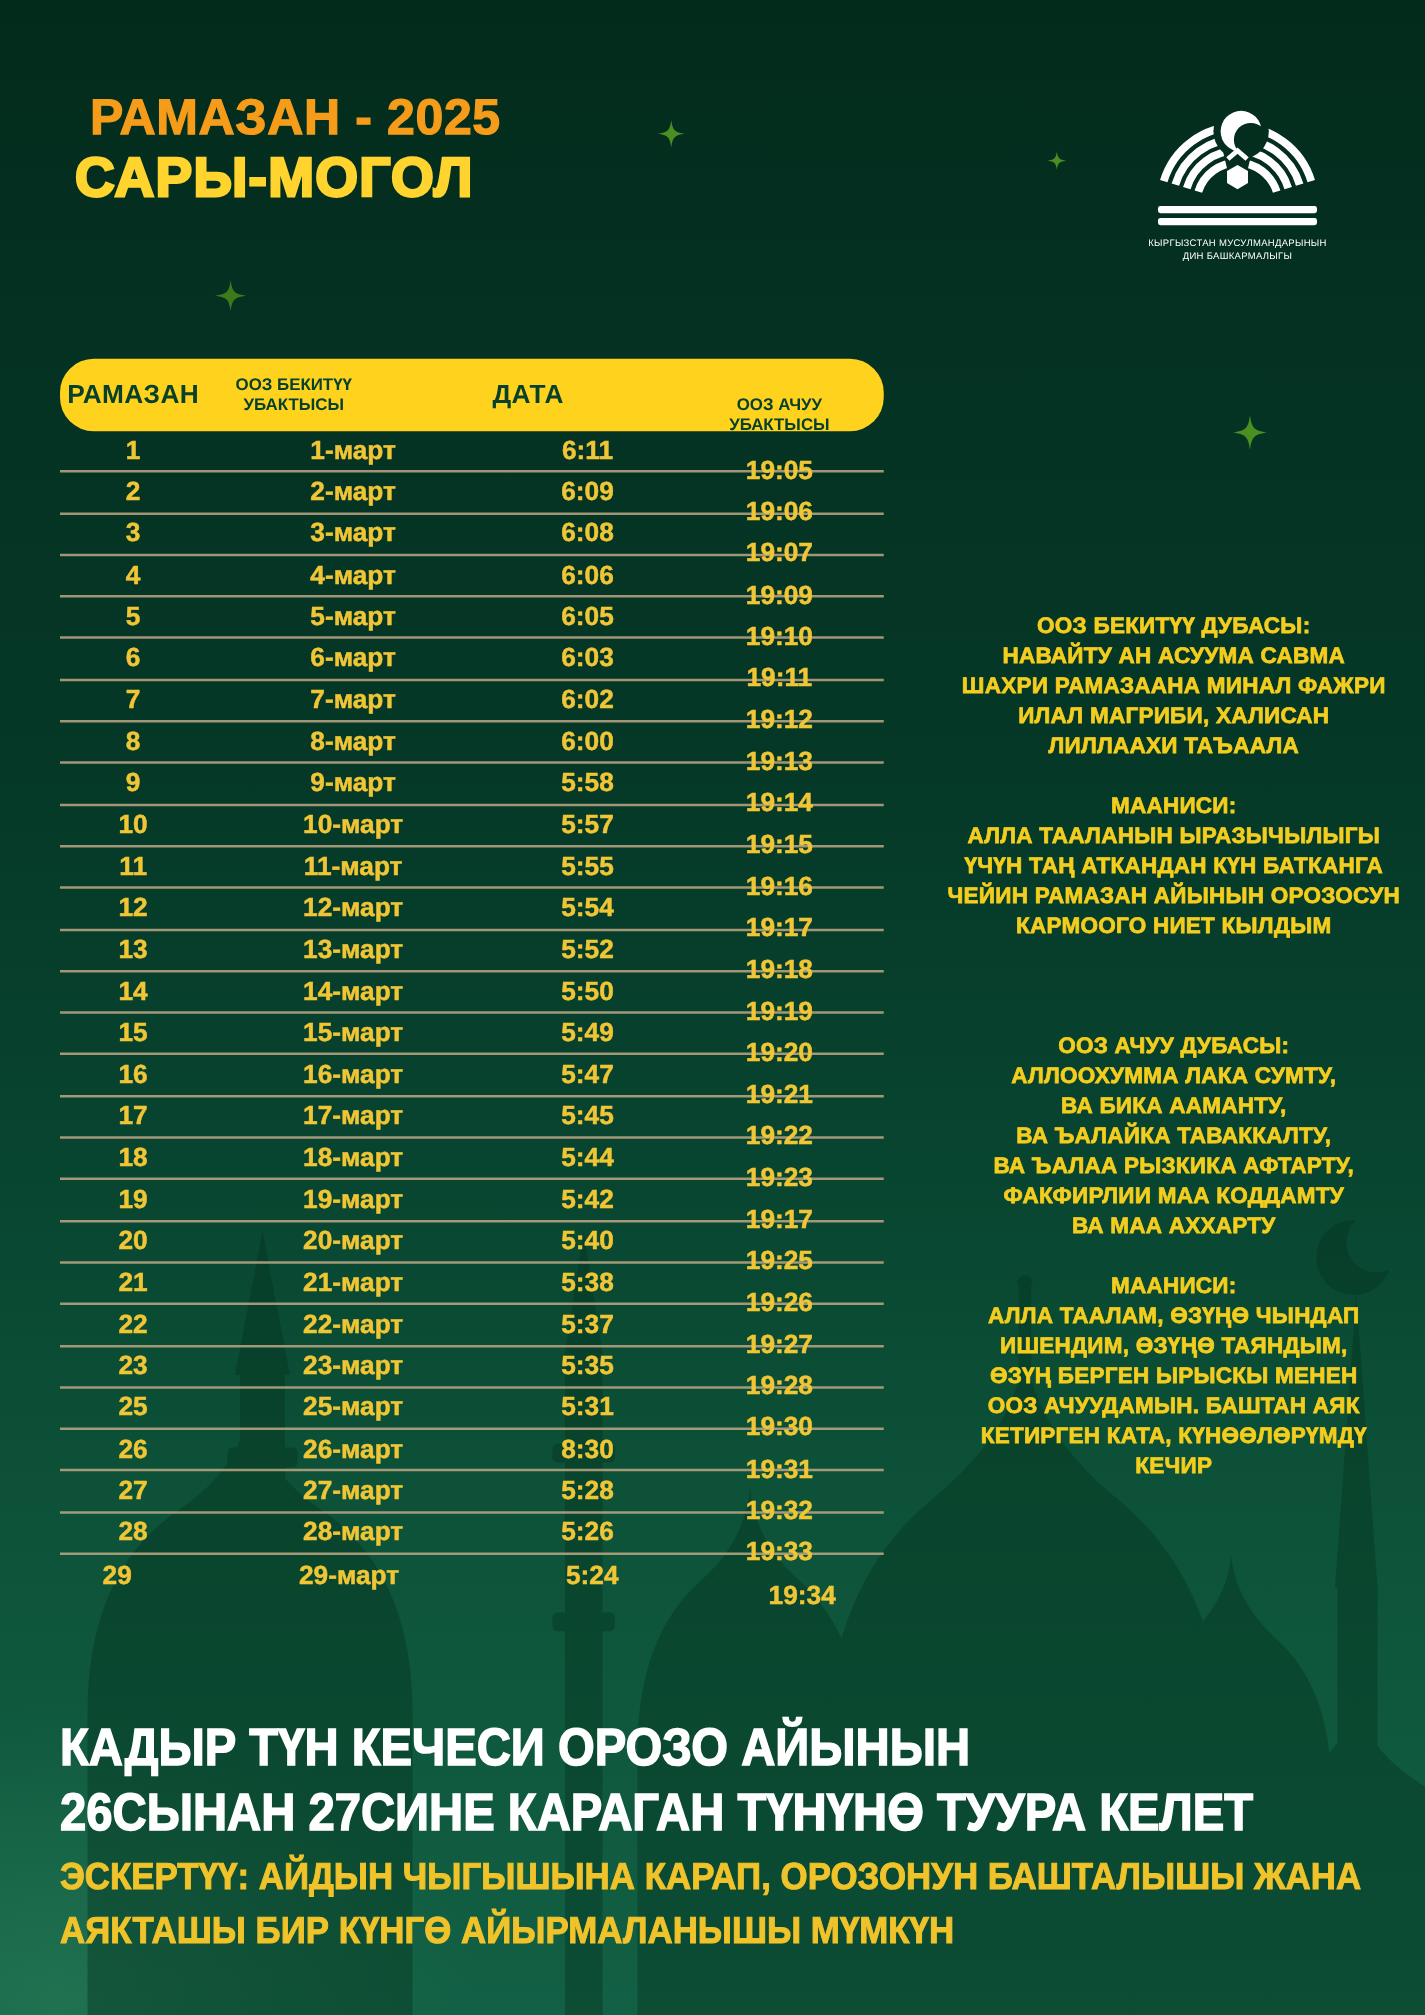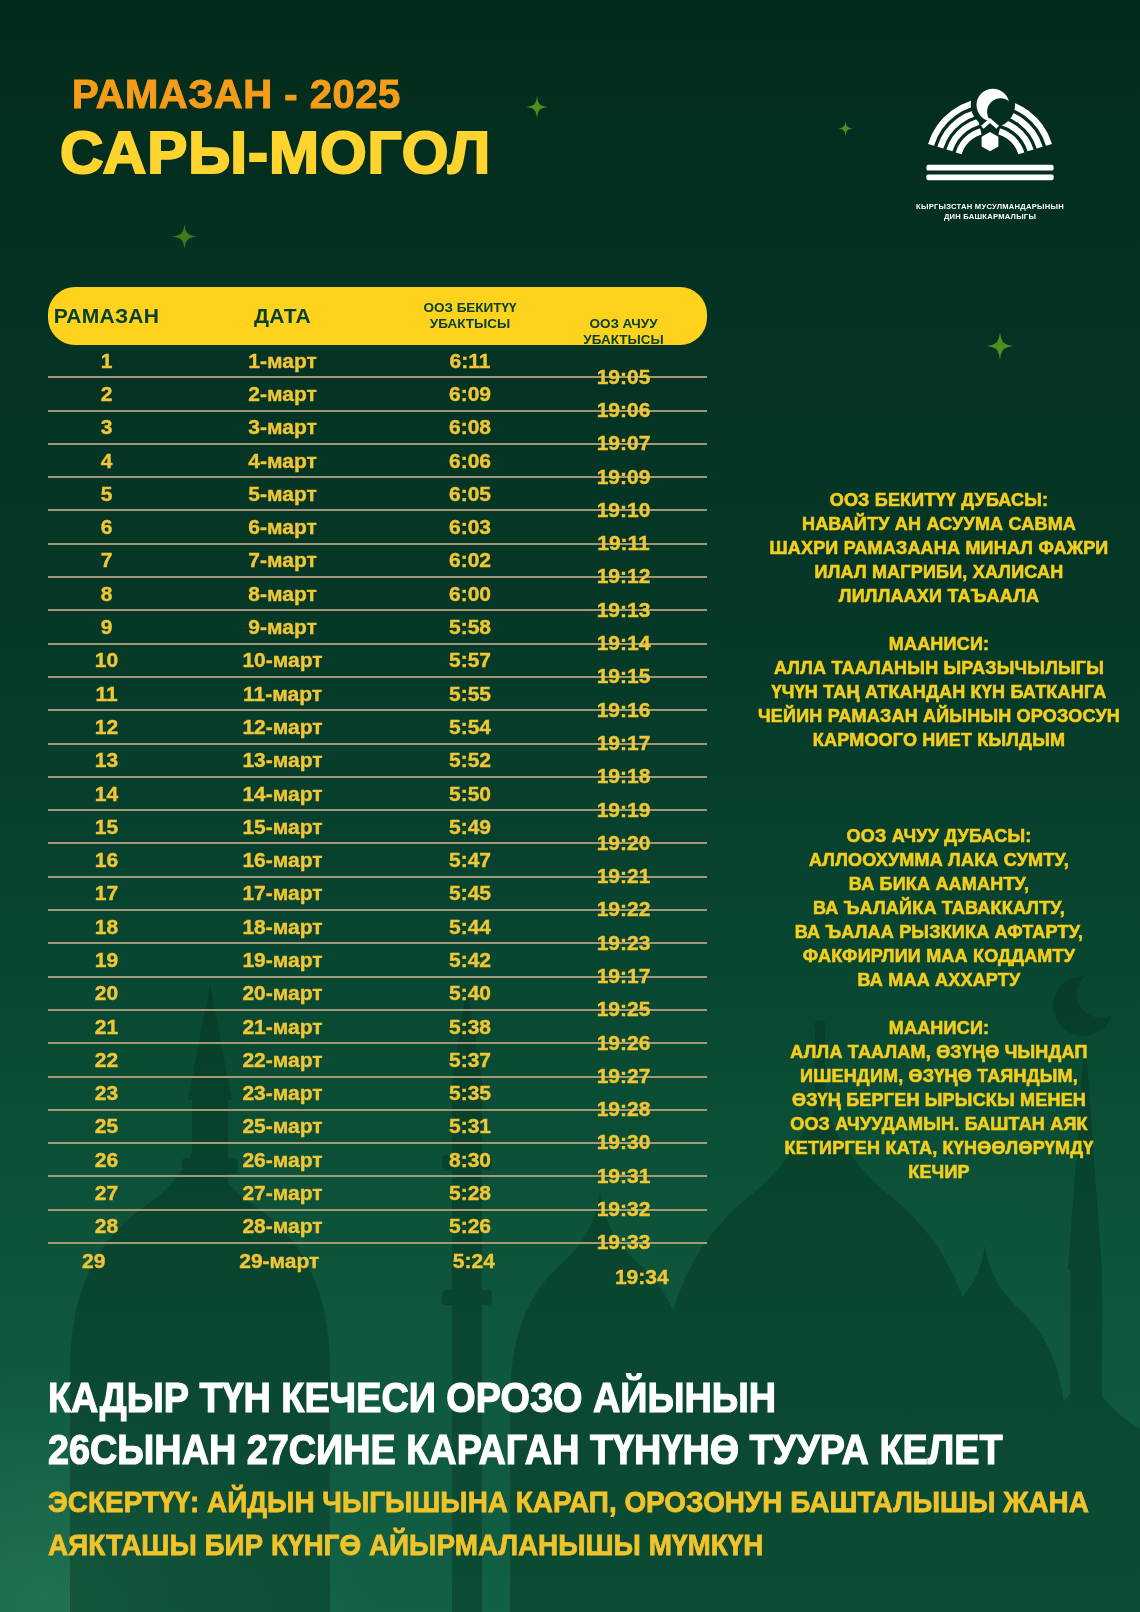--- a/index.html
+++ b/index.html
@@ -17,26 +17,26 @@
   .sparkle{color:#4a8f22;}
   .sparkle svg{display:block;width:100%;height:100%;}
   .sp1{left:526px;top:96px;width:22px;height:22px;}
   .sp2{left:838px;top:121px;width:15px;height:15px;}
   .sp3{left:172px;top:224px;width:25px;height:25px;color:#3c7a1b;}
   .sp4{left:986px;top:332px;width:28px;height:28px;}
 
   
   .subtitle{left:72px;top:72px;font-size:40px;font-weight:bold;color:#f59c1a;
     letter-spacing:.5px;-webkit-text-stroke:1px #f59c1a;}
-  .title{left:60px;top:118px;font-size:60px;font-weight:bold;color:#ffd42e;
+  .title{left:60px;top:118px;font-size:44px;font-weight:bold;color:#ffd42e;
     letter-spacing:1px;-webkit-text-stroke:2.2px #ffd42e;}
 
   .logo{left:898px;top:80px;width:184px;text-align:center;}
   .logo svg{display:block;margin:0 auto;width:160px;height:106px;}
-  .logo-text{margin-top:16px;color:#fff;font-weight:bold;font-size:7.6px;
+  .logo-text{margin-top:4px;color:#fff;font-weight:normal;font-size:7.6px;
     line-height:10px;letter-spacing:.25px;}
 
   
   .thead{left:48px;top:287px;width:659px;height:58px;background:#ffd21e;
     border-radius:27px;display:flex;align-items:stretch;color:#07402b;}
   .th{display:flex;flex-direction:column;justify-content:center;text-align:center;
     font-weight:bold;}
   .c1{width:117px;} .c2{width:235px;} .c3{width:140px;} .c4{width:167px;margin-top:32px;}
   .th.big{font-size:21px;letter-spacing:.3px;}
   .th.small{font-size:13.5px;line-height:16px;}
@@ -154,24 +154,24 @@
       <rect x="14" y="98" width="132" height="6" rx="2" fill="#ffffff"></rect>
     </svg>
     <div class="logo-text">
       <div>КЫРГЫЗСТАН МУСУЛМАНДАРЫНЫН</div>
       <div>ДИН БАШКАРМАЛЫГЫ</div>
     </div>
   </div>
 
   <div class="abs thead">
     <div class="th big c1">РАМАЗАН</div>
-    <div class="th big c2">ДАТА</div>
     <div class="th small c3">
         <span>ООЗ БЕКИТҮҮ УБАКТЫСЫ</span>
       </div>
+    <div class="th big c2">ДАТА</div>
     <div class="th small c4">
         <span>ООЗ АЧУУ УБАКТЫСЫ</span>
       </div>
   </div>
 
   <div class="abs tbody">
       <div class="trow">
       <div class="td c1">1</div>
       <div class="td c2">1-март</div>
       <div class="td c3">6:11</div>

